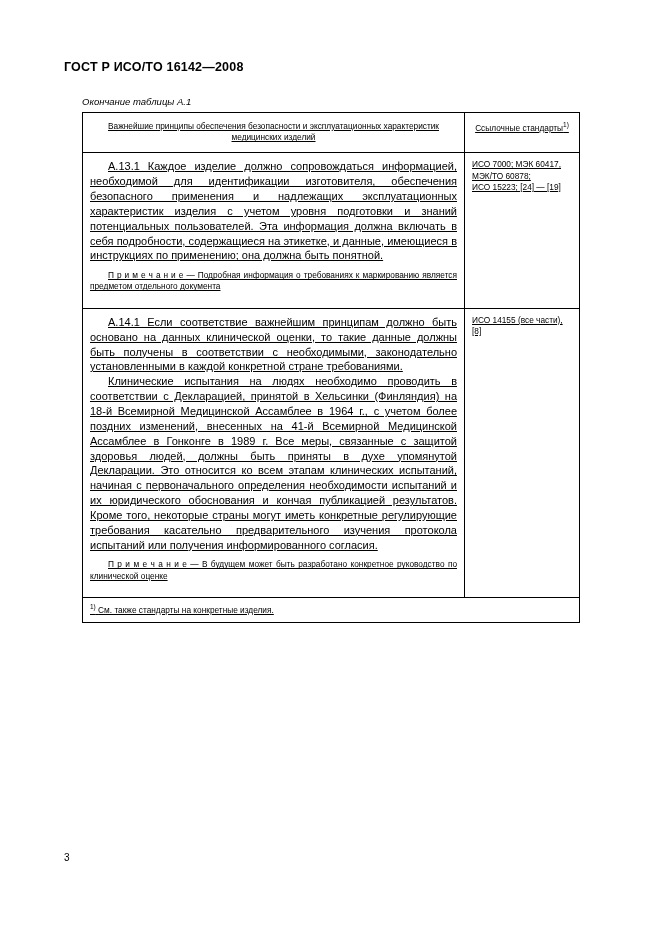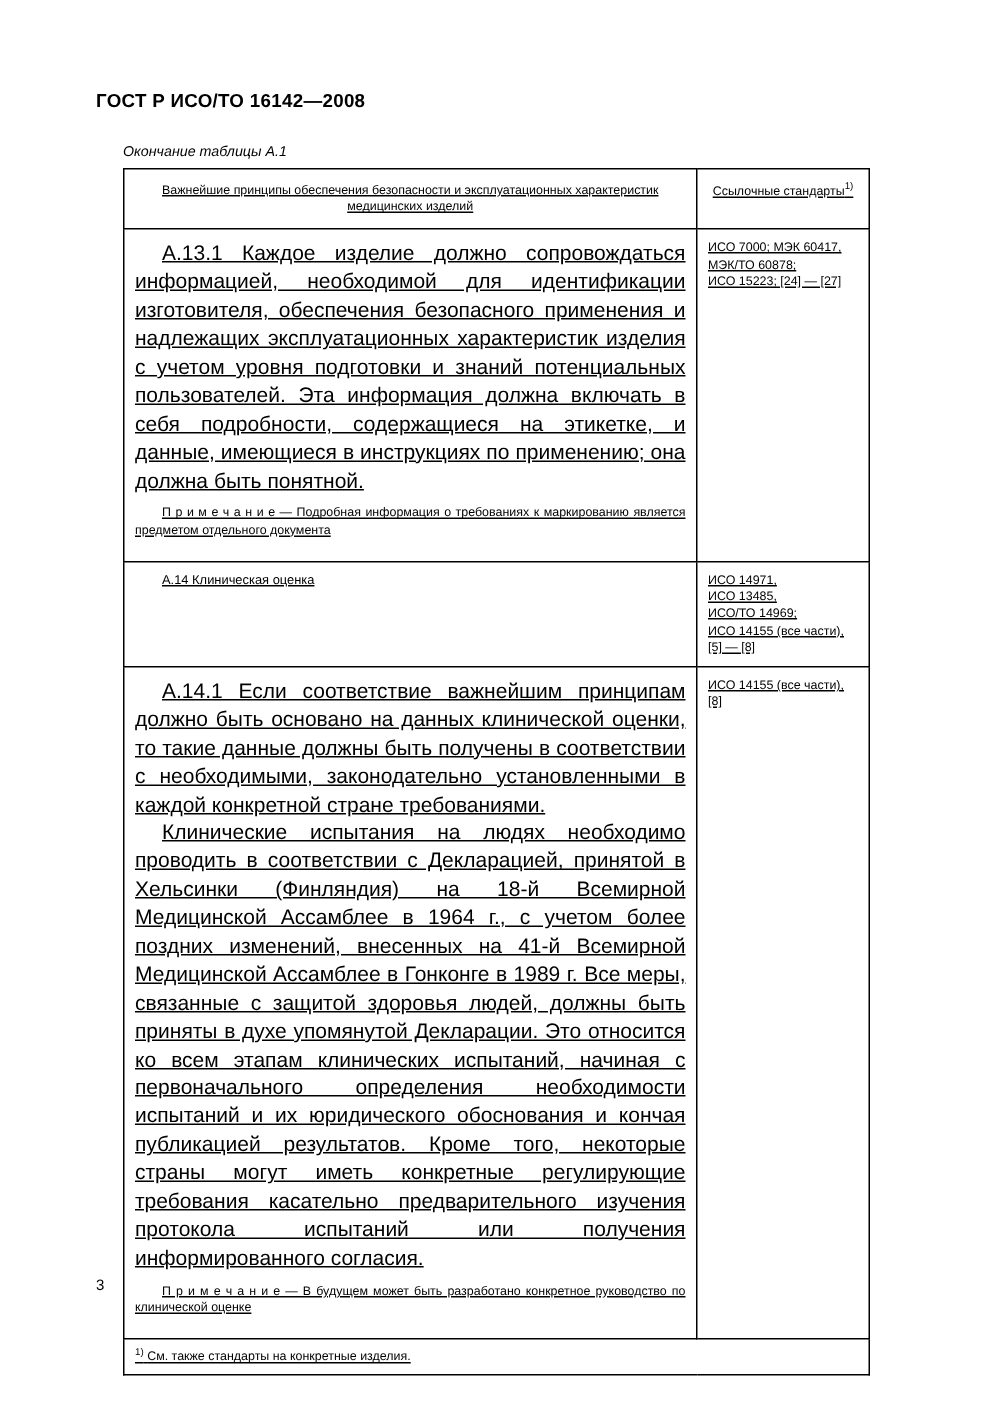--- a/index.html
+++ b/index.html
@@ -68,21 +68,21 @@
     font-size: 6.5px;
     vertical-align: super;
   }
   .clause-title {
     text-indent: 18px;
     font-size: 8.6px;
   }
   .body-par {
     text-align: justify;
     text-indent: 18px;
-    font-size: 14px;
+    font-size: 11px;
     margin: 0;
   }
   .body-par + .body-par {
     margin-top: 0;
   }
   .note-par {
     text-align: justify;
     text-indent: 18px;
     margin-top: 7px;
     font-size: 8.3px;
@@ -131,33 +131,23 @@
       </tr>
 
 
       <tr>
         <td>
           <p class="body-par">А.13.1  Каждое изделие должно сопровождаться информацией, необходимой для идентификации изготовителя, обеспечения безопасного применения и надлежащих эксплуатационных характеристик изделия с учетом уровня подготовки и знаний потенциальных пользователей. Эта информация должна включать в себя подробности, содержащиеся на этикетке, и данные, имеющиеся в инструкциях по применению; она должна быть понятной.</p>
           <p class="note-par">П р и м е ч а н и е — Подробная информация о требованиях к маркированию является предметом отдельного документа</p>
         </td>
         <td class="ref-line">ИСО 7000; МЭК 60417,
 МЭК/ТО 60878;
-ИСО 15223; [24] — [27]</td>
+ИСО 15223; [24] — [19]</td>
       </tr>
 
-      <tr>
-        <td>
-          <div class="clause-title">А.14  Клиническая оценка</div>
-        </td>
-        <td class="ref-line">ИСО 14971,
-ИСО 13485,
-ИСО/ТО 14969;
-ИСО 14155 (все части),
-[5] — [8]</td>
-      </tr>
 
       <tr>
         <td>
           <p class="body-par">А.14.1  Если соответствие важнейшим принципам должно быть основано на данных клинической оценки, то такие данные должны быть получены в соответствии с необходимыми, законодательно установленными в каждой конкретной стране требованиями.</p>
           <p class="body-par">Клинические испытания на людях необходимо проводить в соответствии с Декларацией, принятой в Хельсинки (Финляндия) на 18-й Всемирной Медицинской Ассамблее в 1964 г., с учетом более поздних изменений, внесенных на 41-й Всемирной Медицинской Ассамблее в Гонконге в 1989 г. Все меры, связанные с защитой здоровья людей, должны быть приняты в духе упомянутой Декларации. Это относится ко всем этапам клинических испытаний, начиная с первоначального определения необходимости испытаний и их юридического обоснования и кончая публикацией результатов. Кроме того, некоторые страны могут иметь конкретные регулирующие требования касательно предварительного изучения протокола испытаний или получения информированного согласия.</p>
           <p class="note-par">П р и м е ч а н и е — В будущем может быть разработано конкретное руководство по клинической оценке</p>
         </td>
         <td class="ref-line">ИСО 14155 (все части),
 [8]</td>
       </tr>

